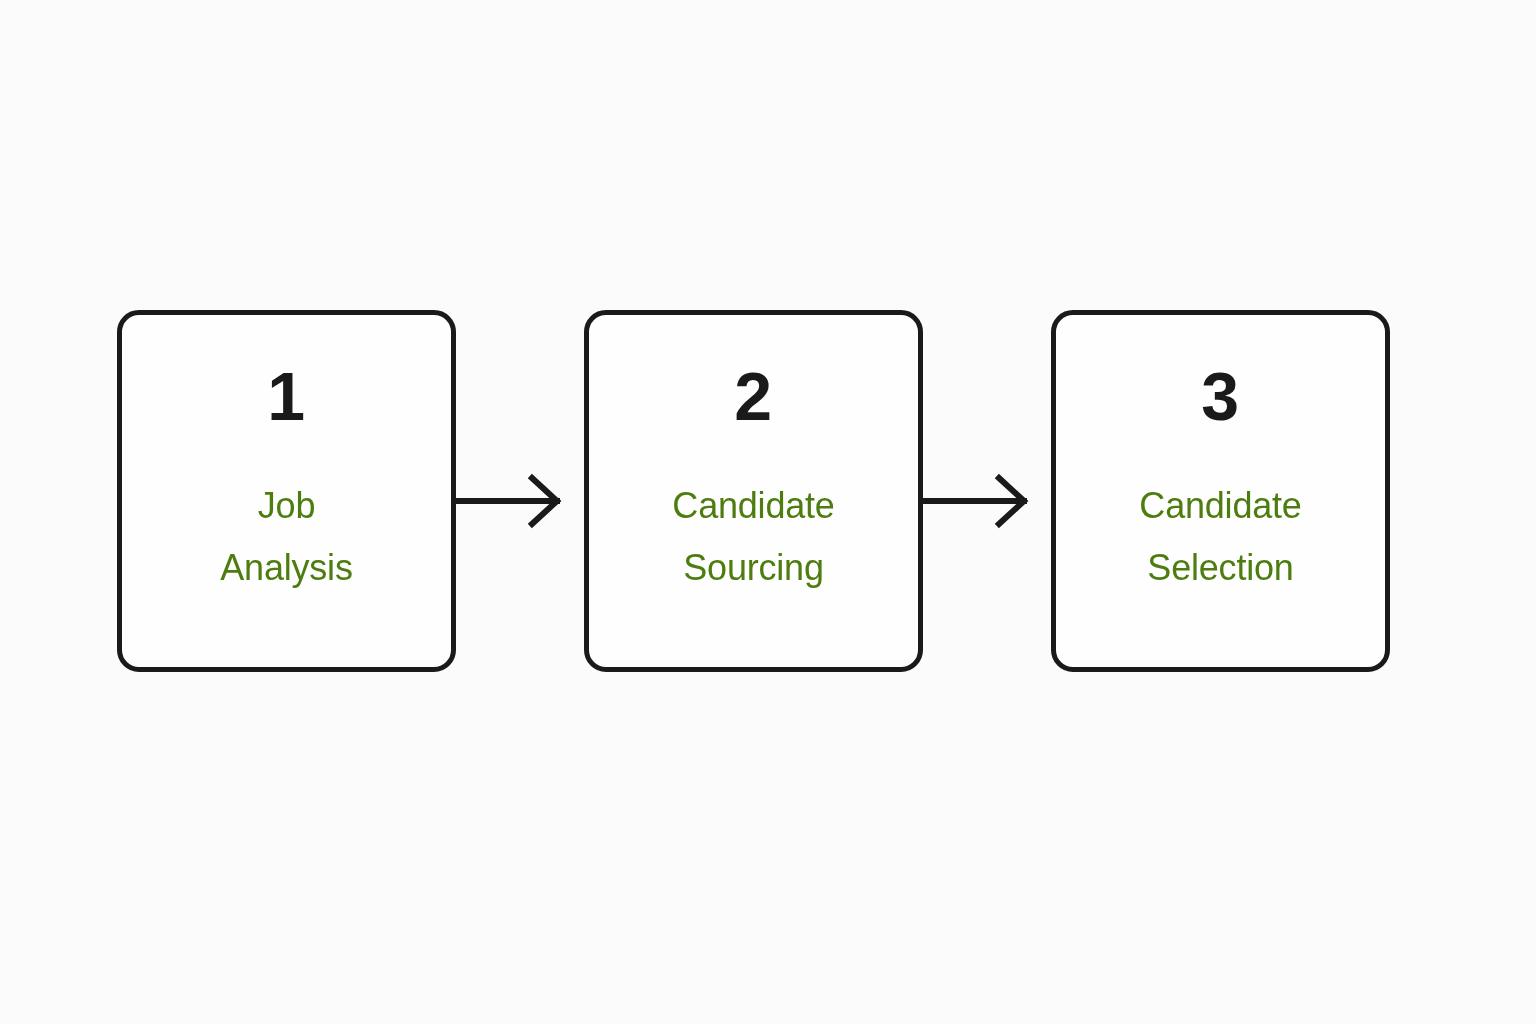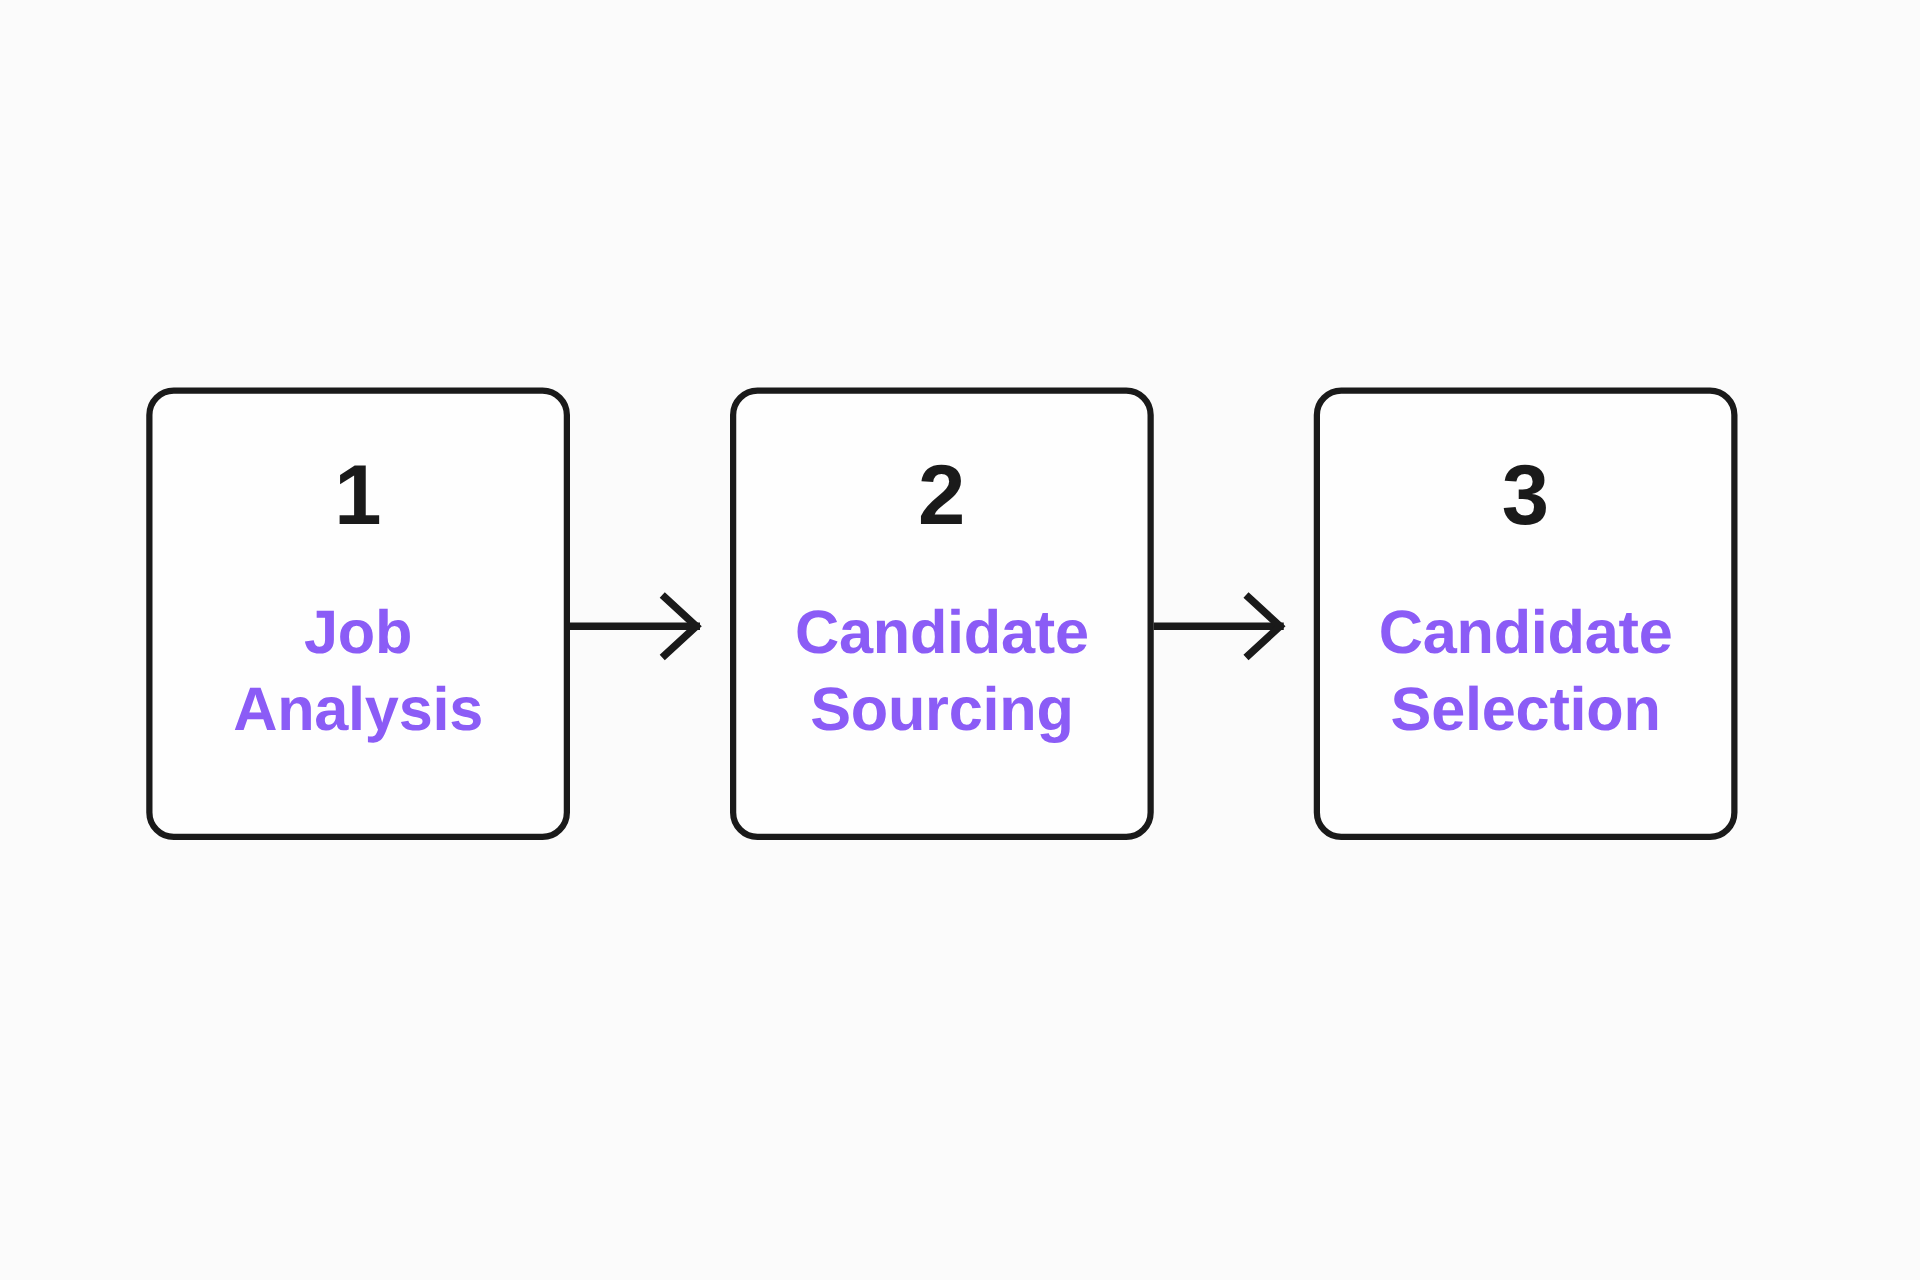--- a/index.html
+++ b/index.html
@@ -56,24 +56,24 @@
     color: #1a1a1a;
     letter-spacing: 0.5px;
   }
 
   .step-label {
     position: absolute;
     left: 8px;
     right: 8px;
     top: 160px;
     text-align: center;
-    font-size: 49px;
-    font-weight: bold;
+    font-size: 36px;
+    font-weight: normal;
     line-height: 62px;
-    color: #8b5cf6;
+    color: #4d7c0f;
     letter-spacing: -0.2px;
     white-space: pre-line;
   }
 
   .connector {
     flex: 1 1 auto;
     position: relative;
     align-self: flex-start;
     height: 362px;
   }

